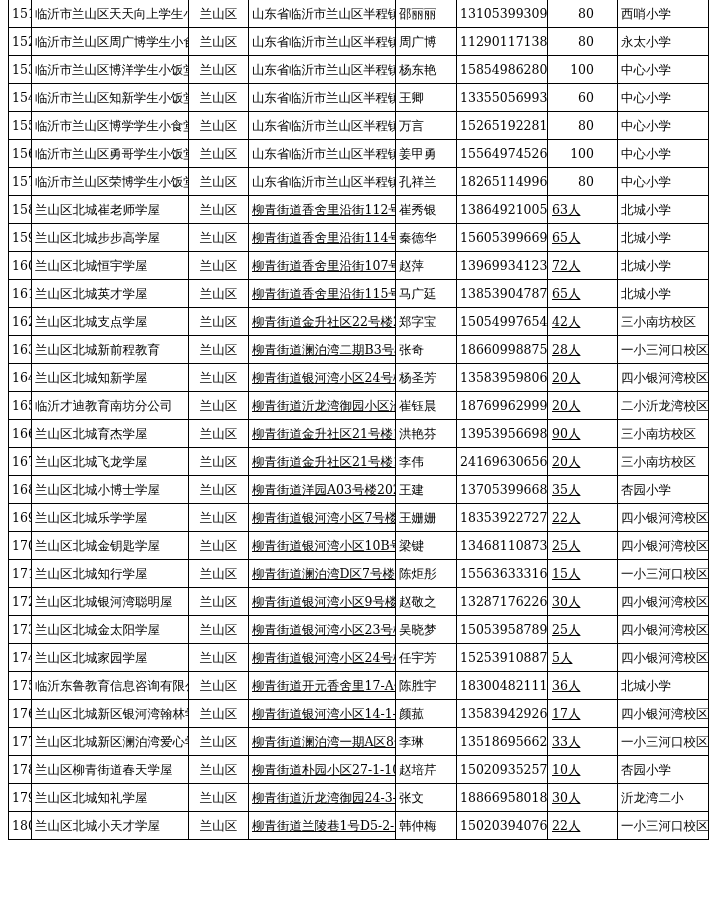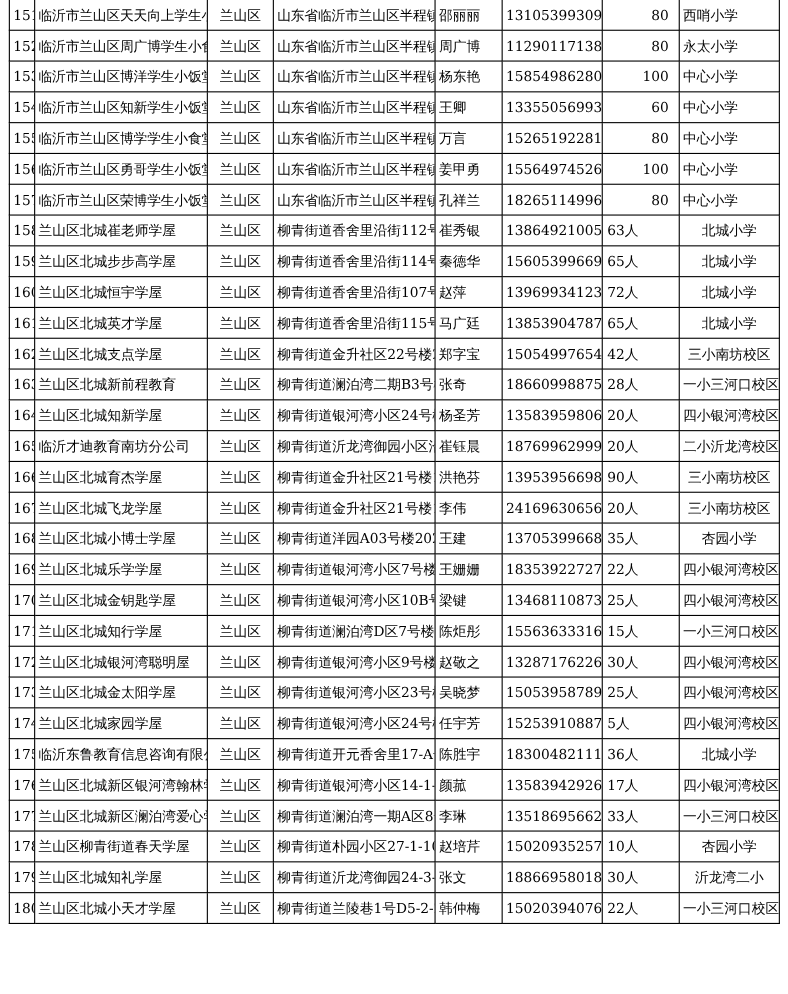--- a/index.html
+++ b/index.html
@@ -63,28 +63,28 @@
   .num {
     font-size: 12px;
   }
 
   
   tr.block-a td.addr,
   tr.block-a td.name {
     letter-spacing: -0.15px;
   }
   tr.block-a td.phone { text-align: center; }
-  tr.block-a td.count { text-align: right; padding-right: 9px; }
+  tr.block-a td.count { text-align: right; padding-right: 23px; }
   tr.block-a td.school { }
 
   
   tr.block-b td.phone { text-align: center; }
-  tr.block-b td.count { text-align: left; padding-left: 4px; }
-  tr.block-b td.school { text-align: center; margin-top: 28px; }
-  tr.block-b td.addr  { text-align: right; }
+  tr.block-b td.count { text-align: left; padding-left: 4px; text-decoration: underline; }
+  tr.block-b td.school { text-align: left; margin-top: 28px; }
+  tr.block-b td.addr  { text-align: right; text-decoration: underline; }
   tr.block-b td.dist  { text-align: center; }
 
   tr.block-a td.dist { text-align: center; }
 
   td.person { text-align: left; padding-left: 4px; }
   td.name   { text-align: left; padding-left: 4px; }
 </style>
 </head>
 <body>
 

